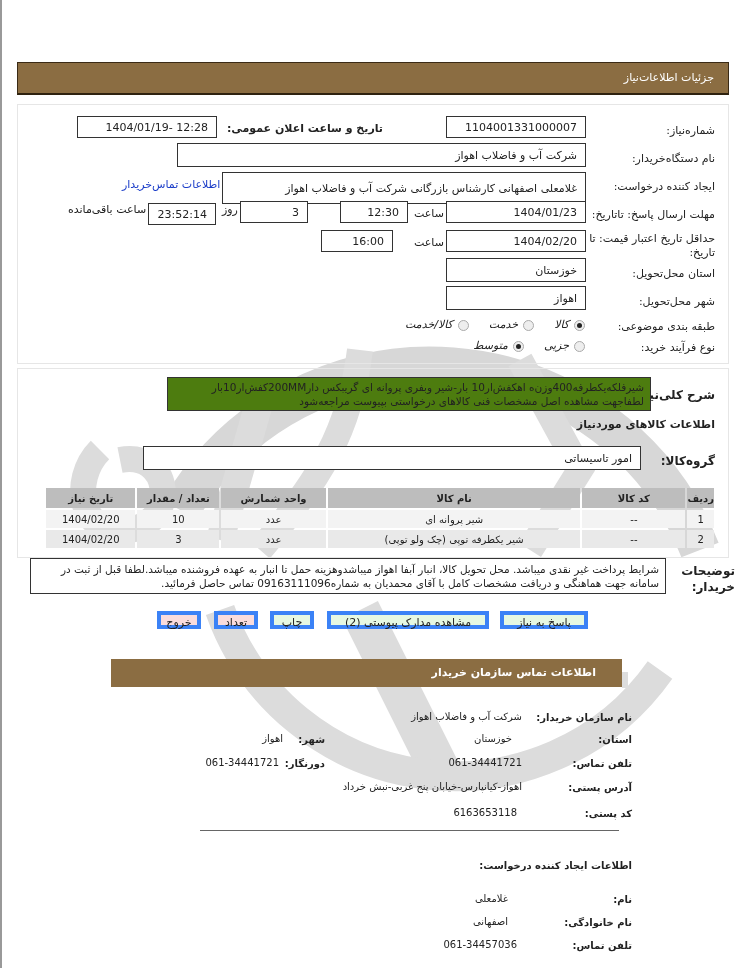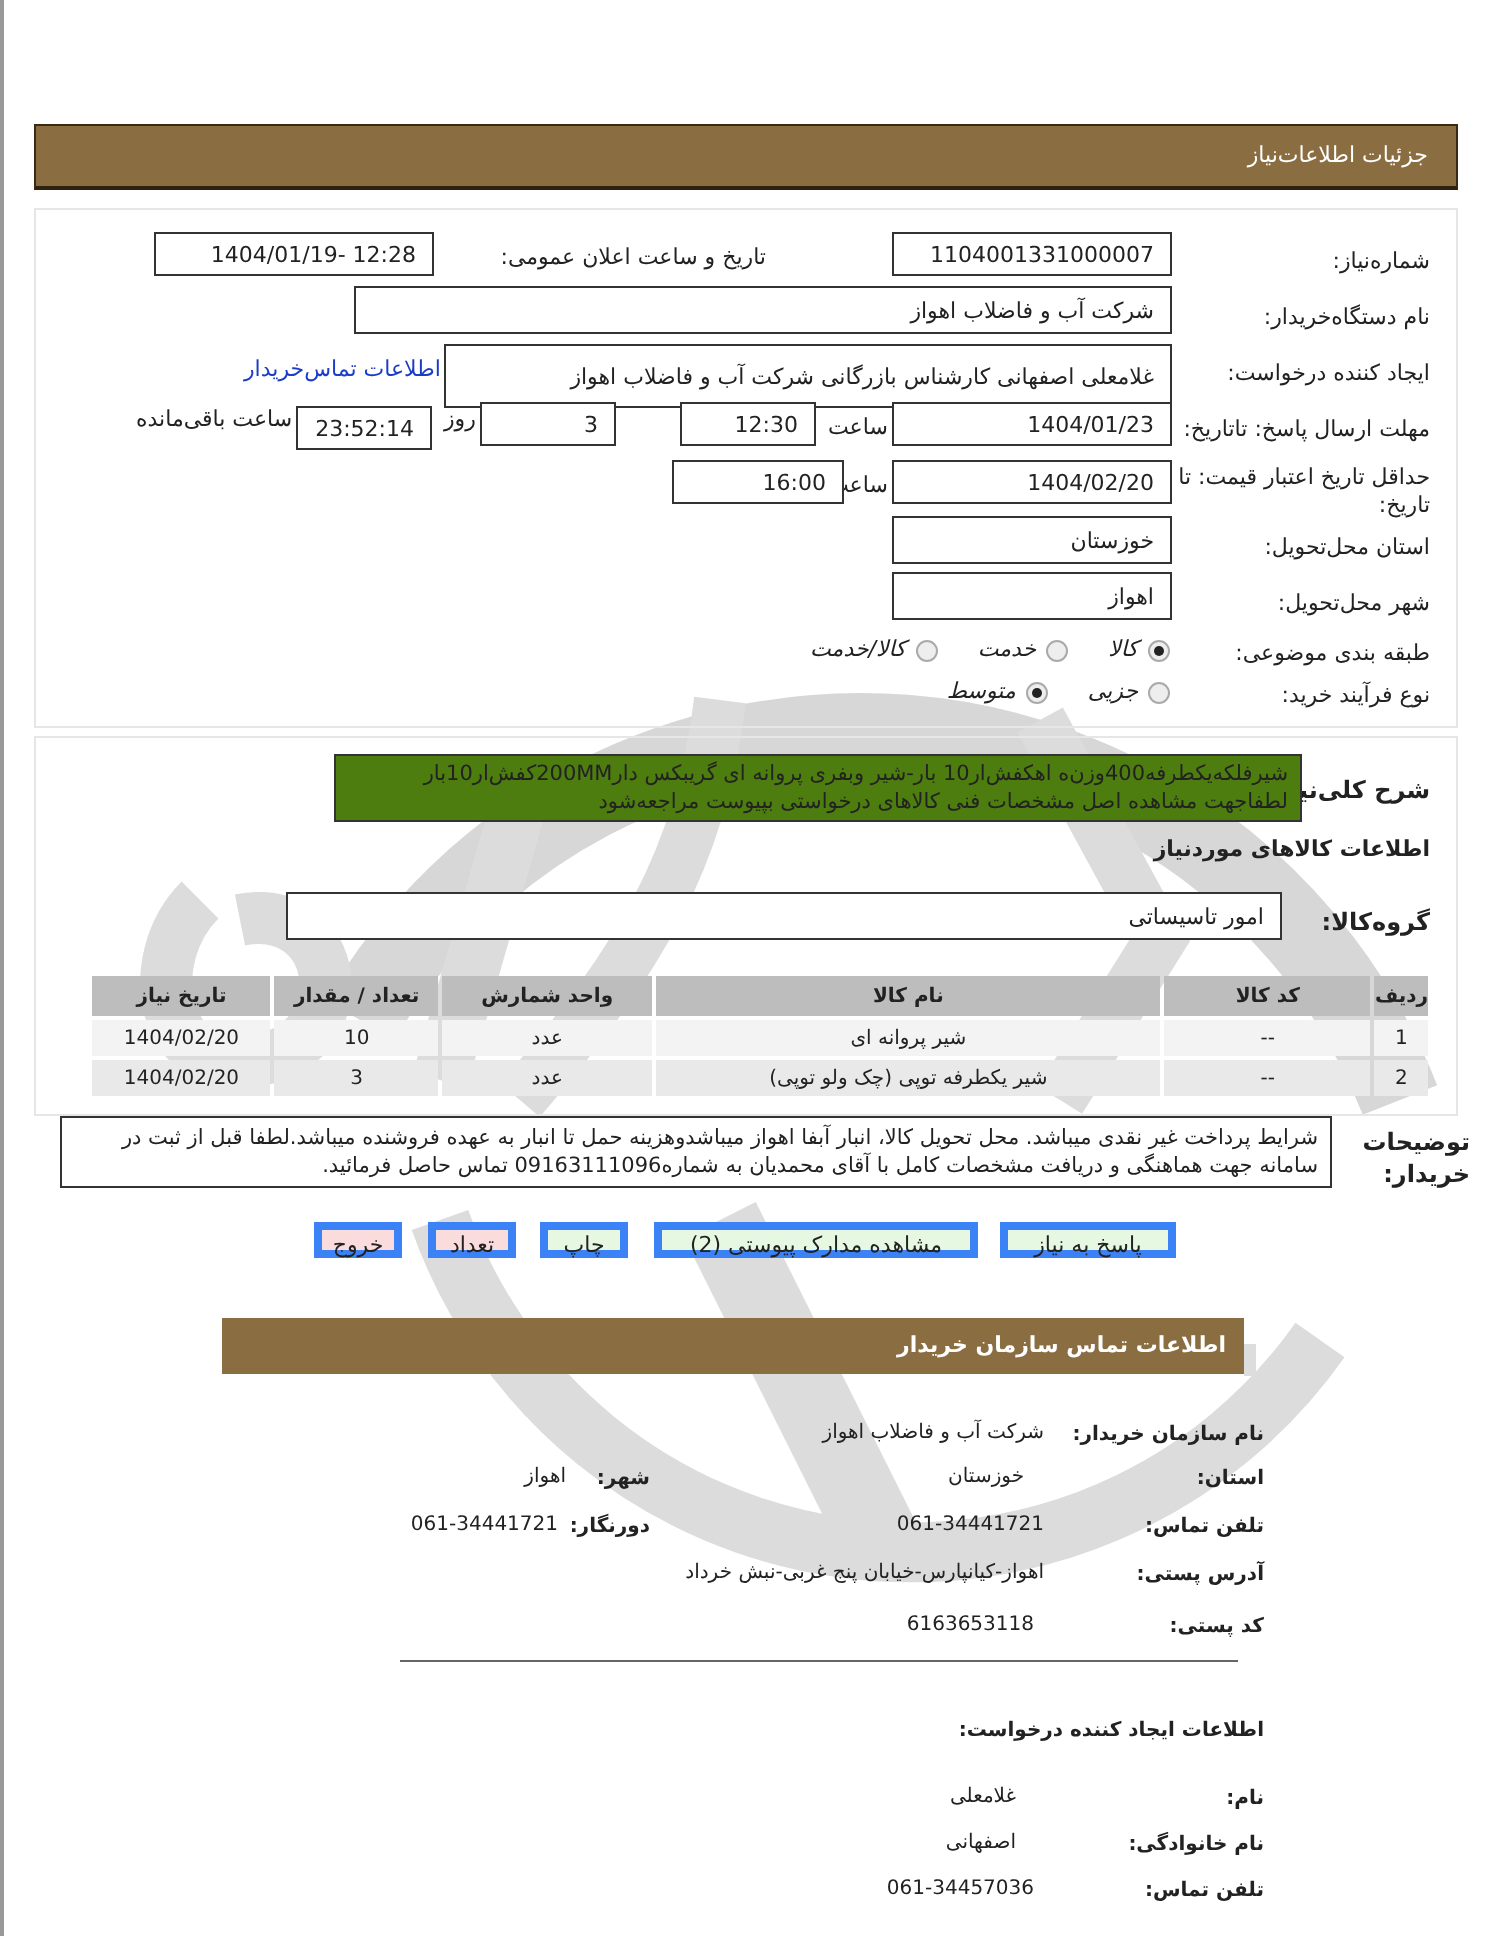--- a/index.html
+++ b/index.html
@@ -48,21 +48,21 @@
 </svg>
 
 <div class="abs frame" style="left:17px; top:62px; width:712px; height:32px; border:none;">
   <div class="panel-header"><span>جزئیات اطلاعات‌نیاز</span></div>
 </div>
 
 <div class="abs frame" style="left:17px; top:104px; width:712px; height:260px;"></div>
 
 <span class="abs label" style="right:30px; top:124px;">شماره‌نیاز:</span>
 <div class="abs box ltr-val" style="left:446px; top:116px; width:140px; height:22px;">1104001331000007</div>
-<span class="abs label" style="right:362px; top:122px;">تاریخ و ساعت اعلان عمومی:</span>
+<span class="abs label" style="right:362px; top:122px;font-weight:bold;">تاریخ و ساعت اعلان عمومی:</span>
 <div class="abs box ltr-val" style="left:77px; top:116px; width:140px; height:22px;">1404/01/19- 12:28</div>
 
 <span class="abs label" style="right:30px; top:152px;">نام دستگاه‌خریدار:</span>
 <div class="abs box rtl-val" style="left:177px; top:143px; width:409px; height:24px;">شرکت آب و فاضلاب  اهواز</div>
 
 <span class="abs label" style="right:30px; top:180px;">ایجاد کننده درخواست:</span>
 <div class="abs box rtl-val" style="left:222px; top:172px; width:364px; height:32px;">غلامعلی  اصفهانی کارشناس بازرگانی شرکت آب و فاضلاب  اهواز</div>
 <a class="abs link" style="left:122px; top:178px;">اطلاعات تماس‌خریدار</a>
 
 <span class="abs label" style="right:30px; top:208px;">مهلت ارسال پاسخ: تاتاریخ:</span>
@@ -70,21 +70,21 @@
 <span class="abs label" style="left:414px; top:207px;">ساعت</span>
 <div class="abs box ltr-val" style="left:340px; top:201px; width:68px; height:22px;">12:30</div>
 <span class="abs label" style="left:222px; top:203px;">روز</span>
 <div class="abs box ltr-val" style="left:240px; top:201px; width:68px; height:22px;">3</div>
 <div class="abs box ltr-val" style="left:148px; top:203px; width:68px; height:22px;">23:52:14</div>
 <span class="abs label" style="left:68px; top:203px;">ساعت باقی‌مانده</span>
 
 <span class="abs label" style="right:30px; top:232px; width:140px; white-space:normal; line-height:14px;">حداقل تاریخ اعتبار قیمت: تا تاریخ:</span>
 <div class="abs box ltr-val" style="left:446px; top:230px; width:140px; height:22px;">1404/02/20</div>
 <span class="abs label" style="left:414px; top:236px;">ساعت</span>
-<div class="abs box ltr-val" style="left:336px; top:230px; width:86px; height:22px;padding-left:39px;">16:00</div>
+<div class="abs box ltr-val" style="left:321px; top:230px; width:72px; height:22px;padding-left:39px;">16:00</div>
 
 <span class="abs label" style="right:30px; top:267px;">استان محل‌تحویل:</span>
 <div class="abs box rtl-val" style="left:446px; top:258px; width:140px; height:24px;">خوزستان</div>
 
 <span class="abs label" style="right:30px; top:295px;">شهر محل‌تحویل:</span>
 <div class="abs box rtl-val" style="left:446px; top:286px; width:140px; height:24px;">اهواز</div>
 
 <span class="abs label" style="right:30px; top:320px;">طبقه بندی موضوعی:</span>
 <div class="abs" style="right:160px; top:318px; display:flex;">
   <span class="opt">
@@ -171,21 +171,21 @@
   <div style="white-space:nowrap; overflow:hidden;">شرایط پرداخت غیر نقدی میباشد. محل تحویل کالا، انبار آبفا اهواز  میباشدوهزینه حمل تا انبار به عهده فروشنده  میباشد.لطفا قبل از ثبت در</div>
   <div style="white-space:nowrap; overflow:hidden;">سامانه جهت  هماهنگی و دریافت مشخصات کامل با آقای  محمدیان به شماره09163111096 تماس حاصل  فرمائید.</div>
 </div>
 
 <div class="btn green" style="left:500px; top:611px; width:88px;">پاسخ به نیاز</div>
 <div class="btn green" style="left:327px; top:611px; width:162px;">مشاهده مدارک پیوستی (2)</div>
 <div class="btn green" style="left:270px; top:611px; width:44px;">چاپ</div>
 <div class="btn pink" style="left:214px; top:611px; width:44px;">تعداد</div>
 <div class="btn pink" style="left:157px; top:611px; width:44px;">خروج</div>
 
-<div class="abs" style="left:111px; top:659px; width:511px; height:28px; background:#8b6d42; color:#fff; font-weight:bold; font-size:11px; line-height:28px; padding-right:9px; text-align:right;">
+<div class="abs" style="left:111px; top:659px; width:511px; height:28px; background:#8b6d42; color:#fff; font-weight:bold; font-size:11px; line-height:28px; padding-right:26px; text-align:right;">
   <span>اطلاعات تماس  سازمان خریدار</span>
 </div>
 <div class="abs" style="left:622px; top:672px; width:6px; height:16px; background:#ddd;"></div>
 
 <span class="abs contact-label" style="right:113px; top:712px;">نام سازمان خریدار:</span>
 <span class="abs contact-val" style="right:223px; top:711px;">شرکت آب و فاضلاب اهواز</span>
 
 <span class="abs contact-label" style="right:113px; top:734px;">استان:</span>
 <span class="abs contact-val" style="right:233px; top:733px;">خوزستان</span>
 <span class="abs contact-label" style="right:420px; top:734px;">شهر:</span>

